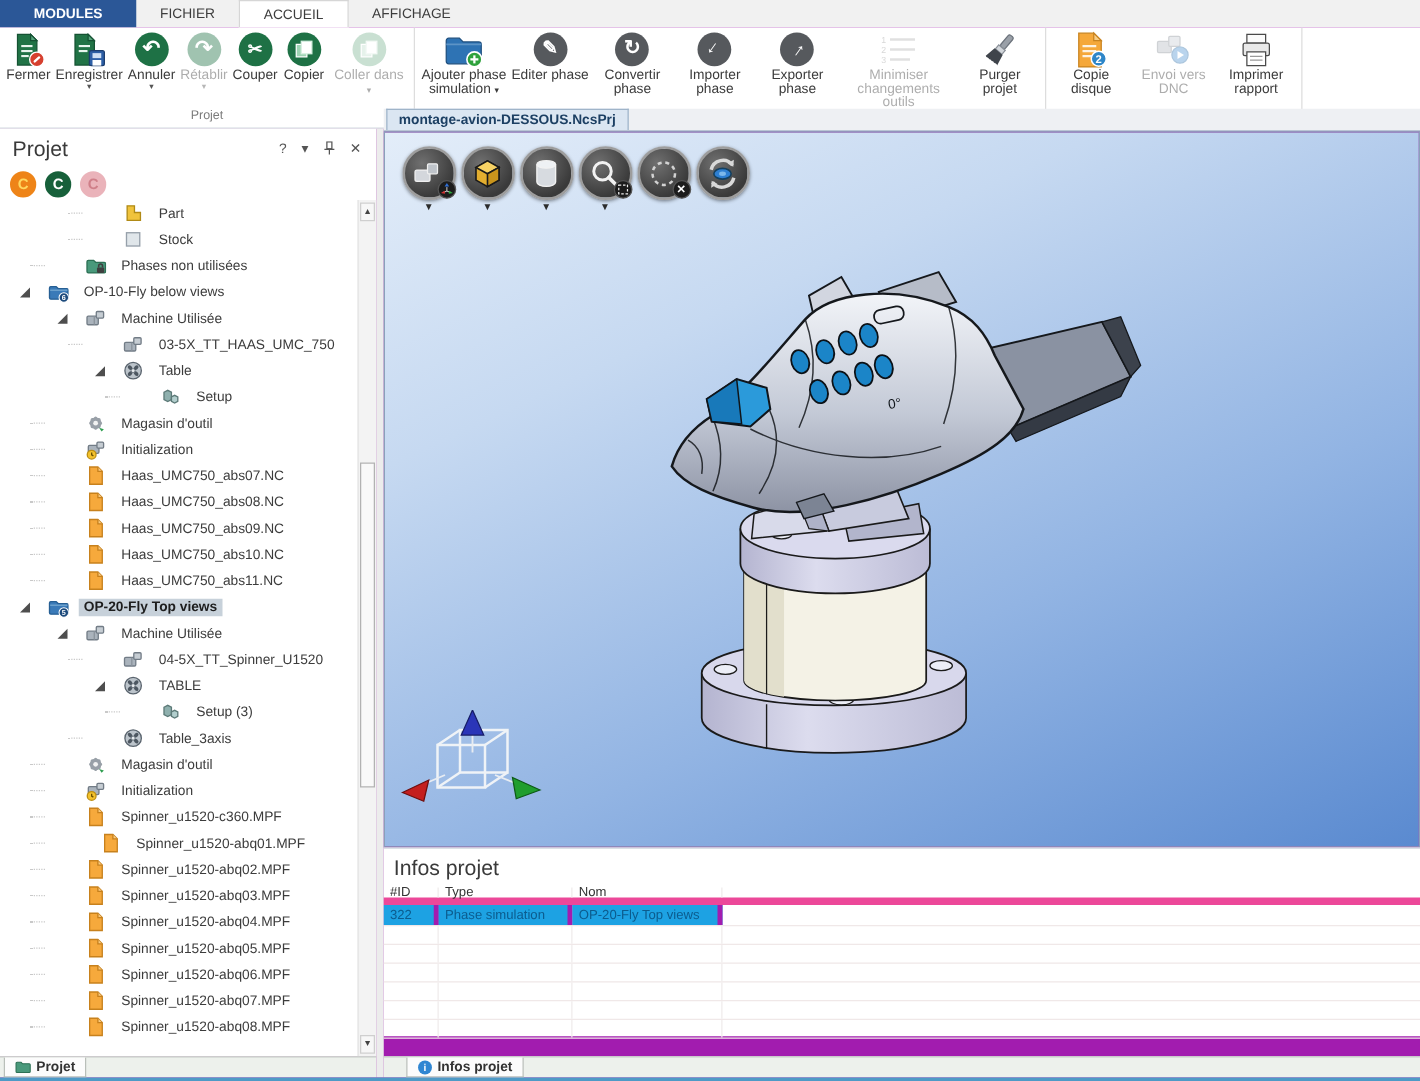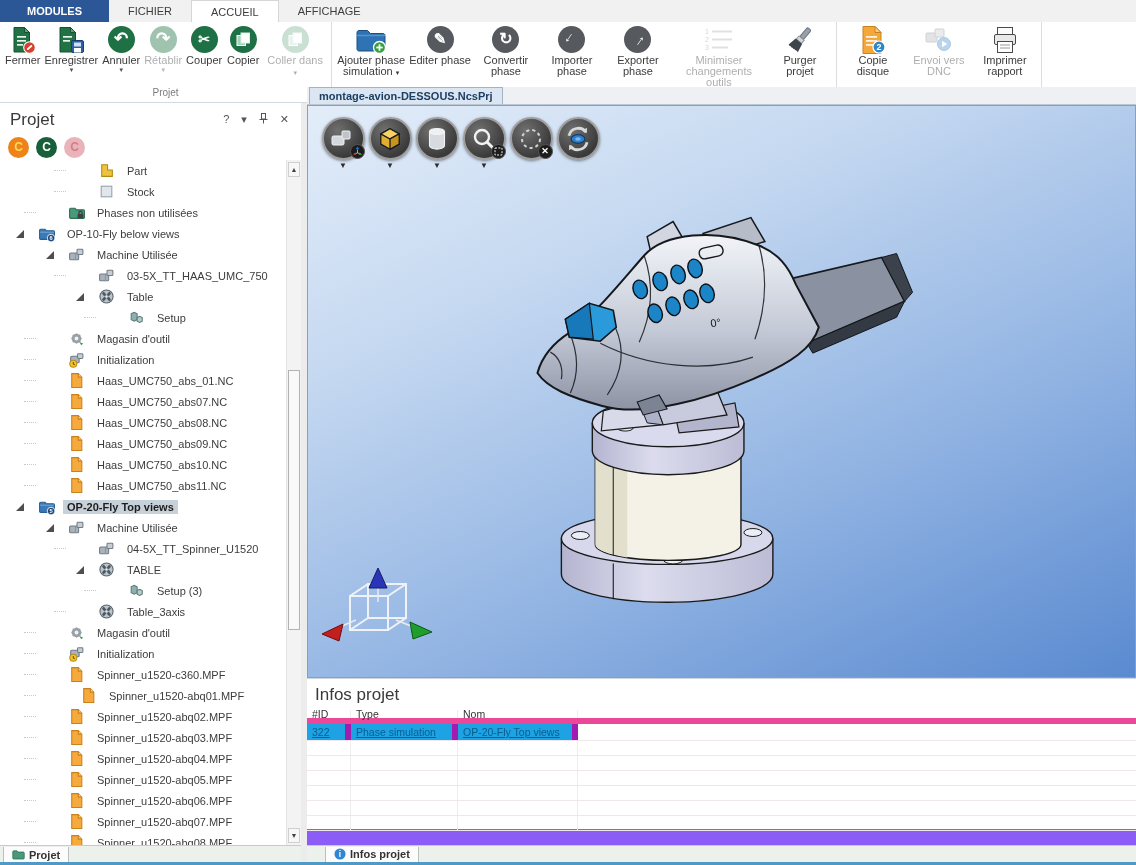--- a/index.html
+++ b/index.html
@@ -1,18 +1,18 @@
 <!DOCTYPE html>
 <html><head>
 <meta charset="utf-8">
 <style>
   *{margin:0;padding:0;box-sizing:border-box;}
   html,body{width:1136px;height:865px;}
   body{font-family:"Liberation Sans",sans-serif;background:#ddd;}
-  .window{position:relative;width:1136px;height:865px;background:#8b5cf6;overflow:hidden;}
+  .window{position:relative;width:1136px;height:865px;background:#a21caf;overflow:hidden;}
   svg text{font-family:"Liberation Sans",sans-serif;}
 
   
   .tabbar{position:absolute;top:0;left:0;right:0;height:22px;background:#f1f1f1;display:flex;align-items:stretch;}
   .apptab{padding:0 19px;display:flex;align-items:center;font-size:11px;color:#3d3d3d;cursor:pointer;}
   .apptab.modules{background:#2b5797;color:#fff;font-weight:bold;padding:0 27px;}
   .apptab.active{background:#fff;border:1px solid #d6d6d6;border-bottom:none;}
 
   
   .ribbon{position:absolute;top:22px;left:0;right:0;height:81px;background:#fff;border-bottom:1px solid #d2d9e0;display:flex;}
@@ -75,21 +75,21 @@
   
   .infos{position:absolute;top:591px;left:0;right:0;bottom:0;background:#fff;border-top:1px solid #cfd6dd;}
   .infos-title{font-size:17px;color:#3a3a3a;padding:6px 0 5px 8px;}
   .itable{font-size:10.5px;color:#444;}
   .irow{display:flex;align-items:center;border-bottom:1px solid #f0e8e8;}
   .irow.header{height:14px;border-bottom:6px solid #ec4899;color:#333;}
   .irow.data{height:17px;}
   .irow.empty{height:15px;}
   .icell{height:100%;display:flex;align-items:center;padding:0 5px;border-right:1px solid #efecec;}
   .c0{width:44px;}.c1{width:107px;}.c2{width:120px;}.c3{flex:1;border-right:none;}
-  .irow.selected .icell.sel{background:#1da2e3;color:#0c5c8e;border-right:6px solid #a21caf;text-decoration:underline;}
+  .irow.selected .icell.sel{background:#1da2e3;color:#0c5c8e;border-right:4px solid #a21caf;}
 
   
   .strip{position:absolute;bottom:3px;height:17px;background:#edf1ec;border-top:1px solid #c6ccc6;}
   .left-strip{left:0;width:301px;}
   .main-strip{left:307px;right:0;}
   .strip-tab{display:inline-flex;align-items:center;gap:4px;height:16px;margin-left:3px;padding:0 8px;background:#fcfcfc;border:1px solid #b9bfb9;border-top:none;font-size:11px;font-weight:bold;color:#333;cursor:pointer;}
   .main-strip .strip-tab{margin-left:18px;}
   .bottom-line{position:absolute;left:0;right:0;bottom:0;height:3px;background:#4e9ac6;}
 </style>
 </head>
@@ -444,28 +444,20 @@
   </div>
         <div class="trow  " style="--ind:20px;padding-left:46px" data-name="tree-item-initialization">
     <span class="exp" data-name="expander-spacer"></span>
     <span class="ticon" data-name="init-icon"><svg viewBox="0 0 16 16" width="17" height="17">
               <rect x="2.5" y="5" width="8" height="6" rx="1" fill="#aab3bc" stroke="#727c86"></rect>
               <rect x="9" y="2.5" width="5" height="4.5" rx=".8" fill="#c6cdd3" stroke="#727c86"></rect>
               <circle cx="5" cy="12" r="3.3" fill="#f4c22c" stroke="#bc8f14"></circle>
               <path d="M5 10.3v1.8l1.3.8" fill="none" stroke="#6d5200" stroke-width="1"></path>
             </svg></span>
     <span class="tlabel" data-name="tree-item-label">Initialization</span>
-  </div>
-        <div class="trow  " style="--ind:20px;padding-left:46px" data-name="tree-item-haas-umc750-abs-01-nc">
-    <span class="exp" data-name="expander-spacer"></span>
-    <span class="ticon" data-name="nc-file-icon"><svg viewBox="0 0 16 16" width="17" height="17">
-              <path d="M3.5 1.5h6.2l3.3 3.3v9.7H3.5z" fill="#f6a93c" stroke="#c7811d"></path>
-              <path d="M9.7 1.5v3.3H13" fill="#f9cb82" stroke="#c7811d"></path>
-            </svg></span>
-    <span class="tlabel" data-name="tree-item-label">Haas_UMC750_abs_01.NC</span>
   </div>
         <div class="trow  " style="--ind:20px;padding-left:46px" data-name="tree-item-haas-umc750-abs07-nc">
     <span class="exp" data-name="expander-spacer"></span>
     <span class="ticon" data-name="nc-file-icon"><svg viewBox="0 0 16 16" width="17" height="17">
               <path d="M3.5 1.5h6.2l3.3 3.3v9.7H3.5z" fill="#f6a93c" stroke="#c7811d"></path>
               <path d="M9.7 1.5v3.3H13" fill="#f9cb82" stroke="#c7811d"></path>
             </svg></span>
     <span class="tlabel" data-name="tree-item-label">Haas_UMC750_abs07.NC</span>
   </div>
         <div class="trow  " style="--ind:20px;padding-left:46px" data-name="tree-item-haas-umc750-abs08-nc">

